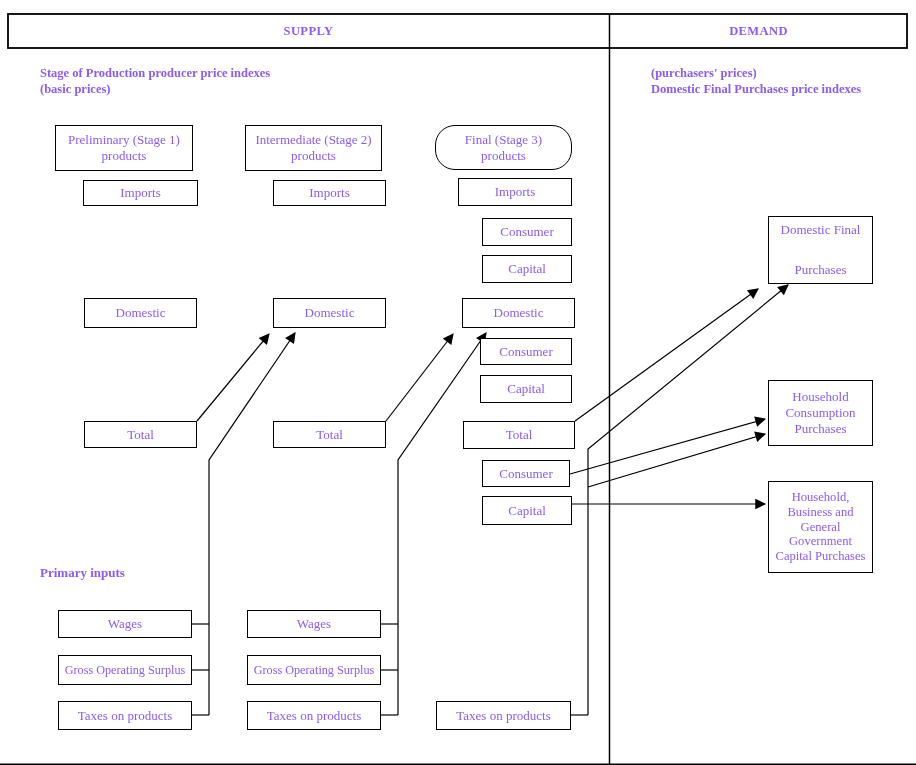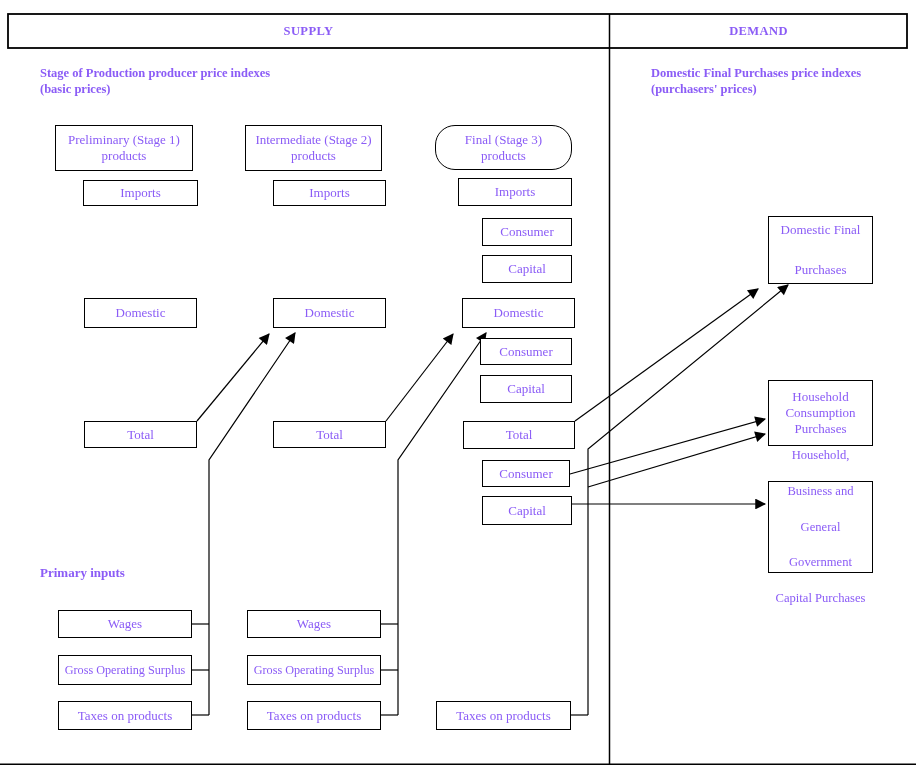--- a/index.html
+++ b/index.html
@@ -29,21 +29,21 @@
   #s3consumer-top{left:482px;top:210px;width:90px;height:28px;}
   #s3capital-top{left:482px;top:247px;width:90px;height:28px;}
   #s3domestic{left:462px;top:290px;width:113px;height:30px;}
   #s3consumer-mid{left:480px;top:330px;width:92px;height:27px;}
   #s3capital-mid{left:480px;top:367px;width:92px;height:28px;}
   #s3total{left:463px;top:413px;width:112px;height:28px;}
   #s3consumer-bot{left:482px;top:452px;width:88px;height:27px;}
   #s3capital-bot{left:482px;top:488px;width:90px;height:29px;}
   #dfp{left:768px;top:208px;width:105px;height:68px;gap:24px;}
   #hcp{left:768px;top:372px;width:105px;height:66px;}
-  #hbg{left:768px;top:473px;width:105px;height:92px;gap:21px;}
+  #hbg{left:768px;top:473px;width:105px;height:92px;}
   #wages1{left:58px;top:602px;width:134px;height:28px;}
   #gos1{left:58px;top:647px;width:134px;height:30px;}
   #taxes1{left:58px;top:693px;width:134px;height:29px;}
   #wages2{left:247px;top:602px;width:134px;height:28px;}
   #gos2{left:247px;top:647px;width:134px;height:30px;}
   #taxes2{left:247px;top:693px;width:134px;height:29px;}
   #taxes3{left:436px;top:693px;width:135px;height:29px;}
 </style>
 </head>
 <body>
@@ -85,22 +85,22 @@
   </svg>
 
   <div class="hdr-label" style="left:8px;width:601px;">SUPPLY</div>
   <div class="hdr-label" style="left:610px;width:297px;">DEMAND</div>
 
   <div class="sec-title" style="left:40px;top:57px;">
     <div>Stage of Production producer price indexes</div>
     <div>(basic prices)</div>
   </div>
   <div class="sec-title" style="left:651px;top:57px;">
+    <div>(purchasers' prices)</div>
     <div>Domestic Final Purchases price indexes</div>
-    <div>(purchasers' prices)</div>
   </div>
 
   <div class="box" id="s1h">
     <div>Preliminary (Stage 1)</div>
     <div>products</div>
   </div>
   <div class="box" id="s1imports">Imports</div>
   <div class="box" id="s1domestic">Domestic</div>
   <div class="box" id="s1total">Total</div>
 

